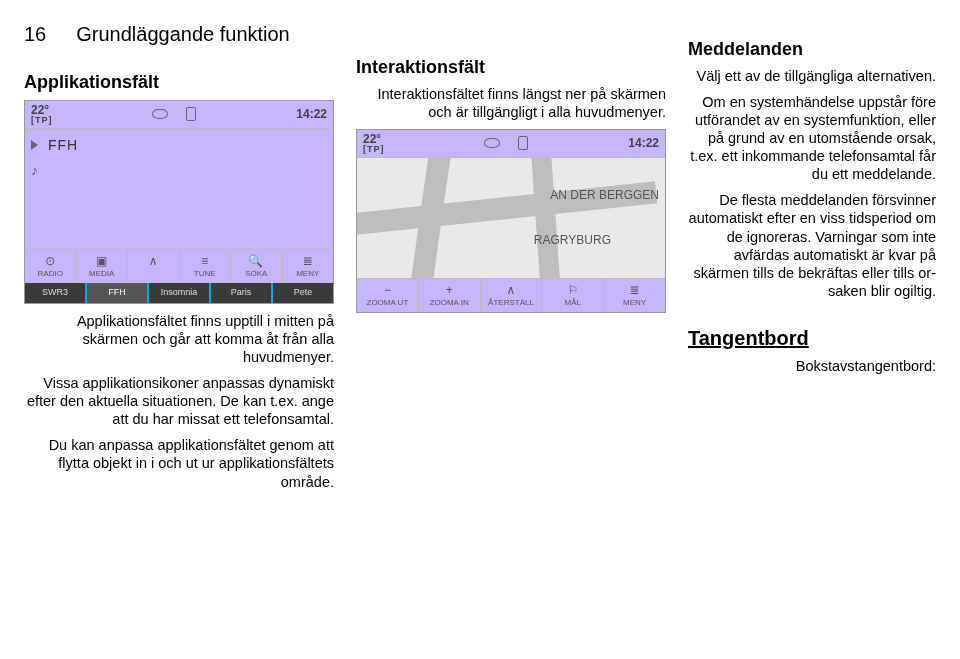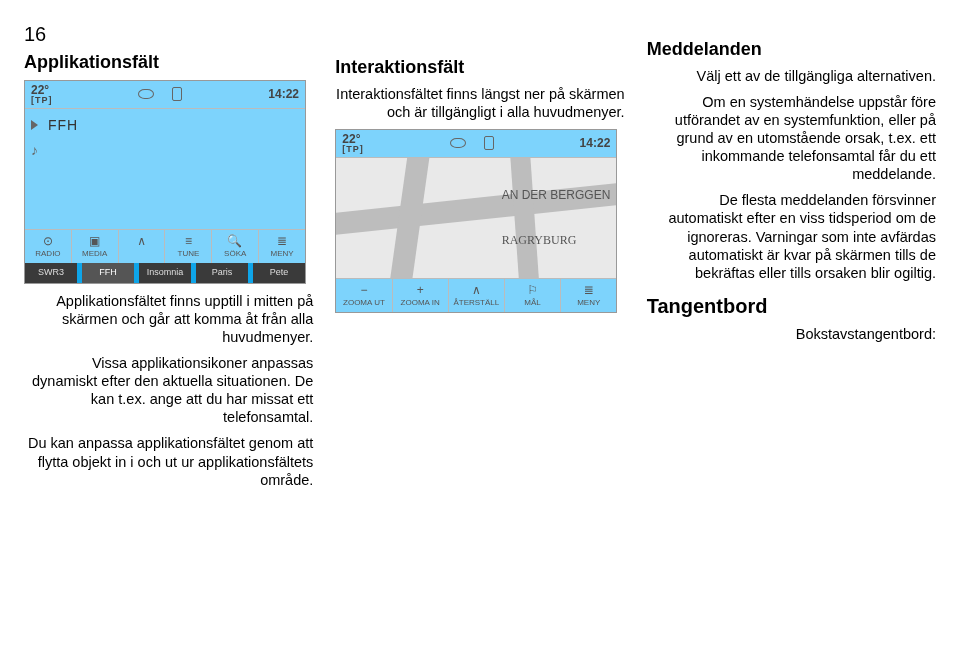--- a/index.html
+++ b/index.html
@@ -22,30 +22,31 @@
   }
   .col {
     flex: 1 1 0;
     display: flex;
     flex-direction: column;
   }
   .header-row {
     display: flex;
     align-items: baseline;
     gap: 30px;
+    margin-bottom: 6px;
   }
   .pgnum { font-size: 20px; font-weight: 400; }
   .chapter { font-size: 20px; font-weight: 400; }
-  h3.section { font-size: 18px; font-weight: 700; margin-bottom: 6px; margin-top: 4px;}
+  h3.section { font-size: 18px; font-weight: 700; margin-bottom: 6px; margin-top: 18px;}
   p { margin-bottom: 8px; text-align: right; }
   
   .info-frame {
     border: 1px solid #999;
-    background: #7dd3fc;
-    width: 282px;
+    background: #c4b5fd;
+    width: 310px;
     margin-bottom: 8px;
     font-size: 10px;
     color: #444;
   }
   .info-status {
     display:flex; justify-content:space-between; align-items:center;
     padding:3px 6px 0 6px;
   }
   .info-status .left { display:flex; flex-direction:column; line-height:1; }
   .info-status .temp { font-size:12px; font-weight:700;}
@@ -67,47 +68,48 @@
   }
   .info-toolbar .cell {
     flex:1; text-align:center; padding:4px 0;
     border-right:1px solid #bbb;
     font-size:8px; color:#555;
   }
   .info-toolbar .cell:last-child { border-right:none; }
   .info-toolbar .ico { display:block; height:14px; font-size:12px; color:#555; margin-bottom:1px;}
   
   .presets { display:flex; background:#3a3a3a;}
-  .presets .p { flex:1; text-align:center; padding:4px 0; font-size:9px; color:#ddd; border-right:5px solid #0ea5e9;}
+  .presets .p { flex:1; text-align:center; padding:4px 0; font-size:9px; color:#ddd; border-right:2px solid #0ea5e9;}
   .presets .p.sel { background:#555; color:#fff;}
   .presets .p:last-child{border-right:none;}
   
   .map-body { height:120px; background:#e9e9e9; position:relative; overflow:hidden;}
   .road { position:absolute; background:#bdbdbd; }
   .r1 { left:-20px; top:40px; width:320px; height:22px; transform:rotate(-6deg);}
   .r2 { left:60px; top:-20px; width:22px; height:200px; transform:rotate(8deg);}
   .r3 { left:180px; top:-20px; width:20px; height:200px; transform:rotate(-4deg);}
   .lbl { position:absolute; font-size:12px; color:#555; }
   .l1 { right:6px; top:30px; }
-  .l2 { right:40px; bottom:30px;font-family:Liberation Serif, serif; }
+  .l2 { right:54px; bottom:30px; }
   .map-toolbar .cell { font-size:8px; }
   
   .chev { display:inline-block; vertical-align:-2px;}
   .col1 .info-frame { height: 204px; display:flex; flex-direction:column;}
   .col1 .radio-body { flex:1; }
   .col2 .info-frame { display:flex; flex-direction:column;}
 </style>
 </head>
 <body>
 
 <div class="page">
 
   <div class="col col1">
     <div class="header-row">
       <span class="pgnum">16</span>
+      <span class="chapter">Grundläggande funktion</span>
     </div>
 
     <h3 class="section">Applikationsfält</h3>
 
     <div class="info-frame">
       <div class="info-status">
         <div class="left">
           <span class="temp">22°</span>
           <span class="tp">[TP]</span>
         </div>
@@ -182,16 +184,16 @@
       </div>
     </div>
 
   </div>
 
   <div class="col col3">
     <h3 class="section" style="margin-top:16px">Meddelanden</h3>
     <p>Välj ett av de tillgängliga alternativen.</p>
     <p>Om en systemhändelse uppstår före utförandet av en systemfunktion, eller på grund av en utomstående orsak, t.ex. ett inkommande telefonsamtal får du ett meddelande.</p>
     <p>De flesta meddelanden försvinner automatiskt efter en viss tidsperiod om de ignoreras. Varningar som inte avfärdas automatiskt är kvar på skärmen tills de bekräftas eller tills or­saken blir ogiltig.</p>
-    <h3 class="section" style="font-size:20px; ">Tangentbord</h3>
+    <h3 class="section" style="font-size:20px; text-decoration:underline;">Tangentbord</h3>
     <p>Bokstavstangentbord:</p>
   </div>
 </div>
 
 </body></html>

